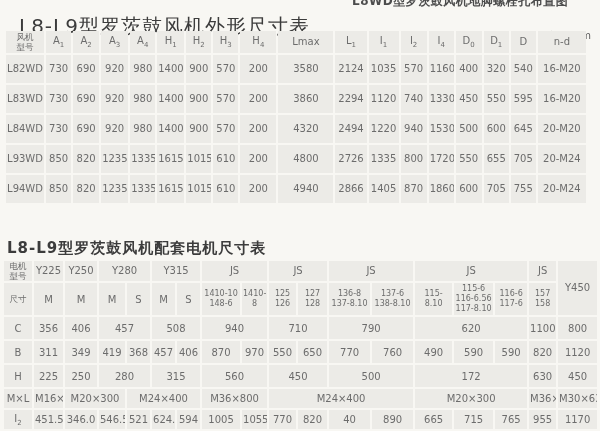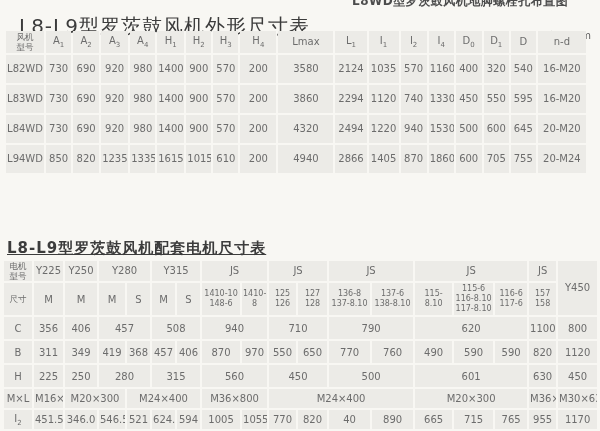--- a/index.html
+++ b/index.html
@@ -12,21 +12,21 @@
     position:absolute; left:7px; top:1px; margin:12px;
     font-size:20px; font-weight:normal; color:var(--title-col,#3c3c3c); letter-spacing:1px;
   }
   .title-clipped {
     position:absolute; top:-7px; left:352px; margin:0;
     font-size:12px; font-weight:bold; color:#4c4c4c; letter-spacing:0.5px; white-space:nowrap;
   }
   .unit-label { position:absolute; top:13px; right:9px; font-size:10px; color:#5a5a5a;margin-top:16px; }
   .title-motor {
     position:absolute; left:7px; top:239px; margin:0;
-    font-size:15px; font-weight:bold; color:var(--title-col,#3c3c3c); letter-spacing:1px;text-decoration:underline;
+    font-size:15px; font-weight:bold; color:var(--title-col,#3c3c3c); letter-spacing:1px;
   }
   table { position:absolute; border-collapse:separate; border-spacing:2px; table-layout:fixed; }
   th,td {
     background:var(--cell-bg,#ecebe7); color:var(--text-col,#6c6c6c);
     font-size:10px; font-weight:normal; text-align:center; vertical-align:middle;
     padding:0 1px; white-space:pre-line; line-height:1.15; overflow:hidden;
   }
   sub { font-size:7px; }
   
   #dim-table { left:4px; top:29px; width:584px; }
@@ -146,20 +146,40 @@
           <td>200</td>
           <td>4320</td>
           <td>2494</td>
           <td>1220</td>
           <td>940</td>
           <td>1530</td>
           <td>500</td>
           <td>600</td>
           <td>645</td>
           <td>20-M20</td>
+        </tr>
+        <tr>
+          <td>L93WD</td>
+          <td>850</td>
+          <td>820</td>
+          <td>1235</td>
+          <td>1335</td>
+          <td>1615</td>
+          <td>1015</td>
+          <td>610</td>
+          <td>200</td>
+          <td>4800</td>
+          <td>2726</td>
+          <td>1335</td>
+          <td>800</td>
+          <td>1720</td>
+          <td>550</td>
+          <td>655</td>
+          <td>705</td>
+          <td>20-M24</td>
         </tr>
         <tr>
           <td>L94WD</td>
           <td>850</td>
           <td>820</td>
           <td>1235</td>
           <td>1335</td>
           <td>1615</td>
           <td>1015</td>
           <td>610</td>
@@ -229,21 +249,21 @@
           <th class="sm">125
 126</th>
           <th class="sm">127
 128</th>
           <th class="sm">136-8
 137-8.10</th>
           <th class="sm">137-6
 138-8.10</th>
           <th class="sm">115-8.10</th>
           <th class="sm">115-6
-116-8.10
+116-6.56
 117-8.10</th>
           <th class="sm">116-6
 117-6</th>
           <th class="sm">157
 158</th>
         </tr>
     </thead>
     <tbody id="t2-body">
         <tr>
           <td>C</td>
@@ -280,21 +300,21 @@
         </tr>
         <tr>
           <td>H</td>
           <td>225</td>
           <td>250</td>
           <td colspan="2">280</td>
           <td colspan="2">315</td>
           <td colspan="2">560</td>
           <td colspan="2">450</td>
           <td colspan="2">500</td>
-          <td colspan="3">601</td>
+          <td colspan="3">172</td>
           <td>630</td>
           <td>450</td>
         </tr>
         <tr>
           <td>M×L</td>
           <td>M16×300</td>
           <td colspan="2">M20×300</td>
           <td colspan="3">M24×400</td>
           <td colspan="2">M36×800</td>
           <td colspan="4">M24×400</td>

